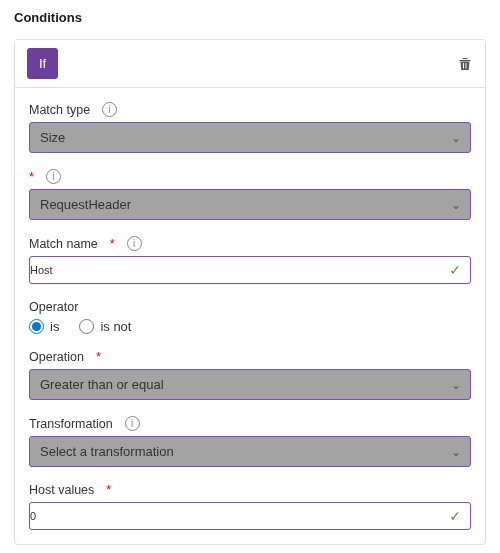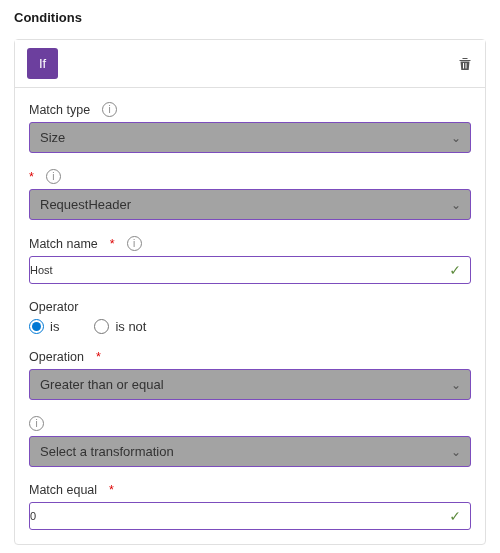--- a/index.html
+++ b/index.html
@@ -138,21 +138,21 @@
       right: 10px;
       top: 50%;
       transform: translateY(-50%);
       color: #5c8a3c;
       font-size: 14px;
       pointer-events: none;
     }
 
     .operation-group {
       display: flex;
-      gap: 35px;
+      gap: 20px;
       align-items: center;
       margin-top: 2px;
     }
 
     .radio-label {
       display: flex;
       align-items: center;
       gap: 6px;
       font-size: 13px;
       color: #333;
@@ -265,39 +265,40 @@
           <option value="Less than or equal">Less than or equal</option>
           <option value="Equal">Equal</option>
           <option value="Any">Any</option>
         </select>
         <span class="chevron-icon">⌄</span>
       </div>
     </div>
 
     <div class="field-group">
       <div class="field-label">
+        <span>Transformation</span>
         <span class="info-icon">i</span>
       </div>
       <div class="select-wrapper">
         <select class="select-field">
           <option value="" disabled="" selected="" class="select-placeholder">Select a transformation</option>
           <option value="Lowercase">Lowercase</option>
           <option value="Uppercase">Uppercase</option>
           <option value="Trim">Trim</option>
           <option value="URL Decode">URL Decode</option>
           <option value="URL Encode">URL Encode</option>
           <option value="HTML Entity Decode">HTML Entity Decode</option>
         </select>
         <span class="chevron-icon">⌄</span>
       </div>
     </div>
 
     <div class="field-group" style="margin-bottom:0">
       <div class="field-label">
-        <span>Match equal</span>
+        <span>Host values</span>
         <span class="required-star">*</span>
       </div>
       <div class="input-wrapper">
         <input class="input-field" type="text" value="0" style="">
         <span class="check-icon">✓</span>
       </div>
     </div>
 
   </div>
 </div>

